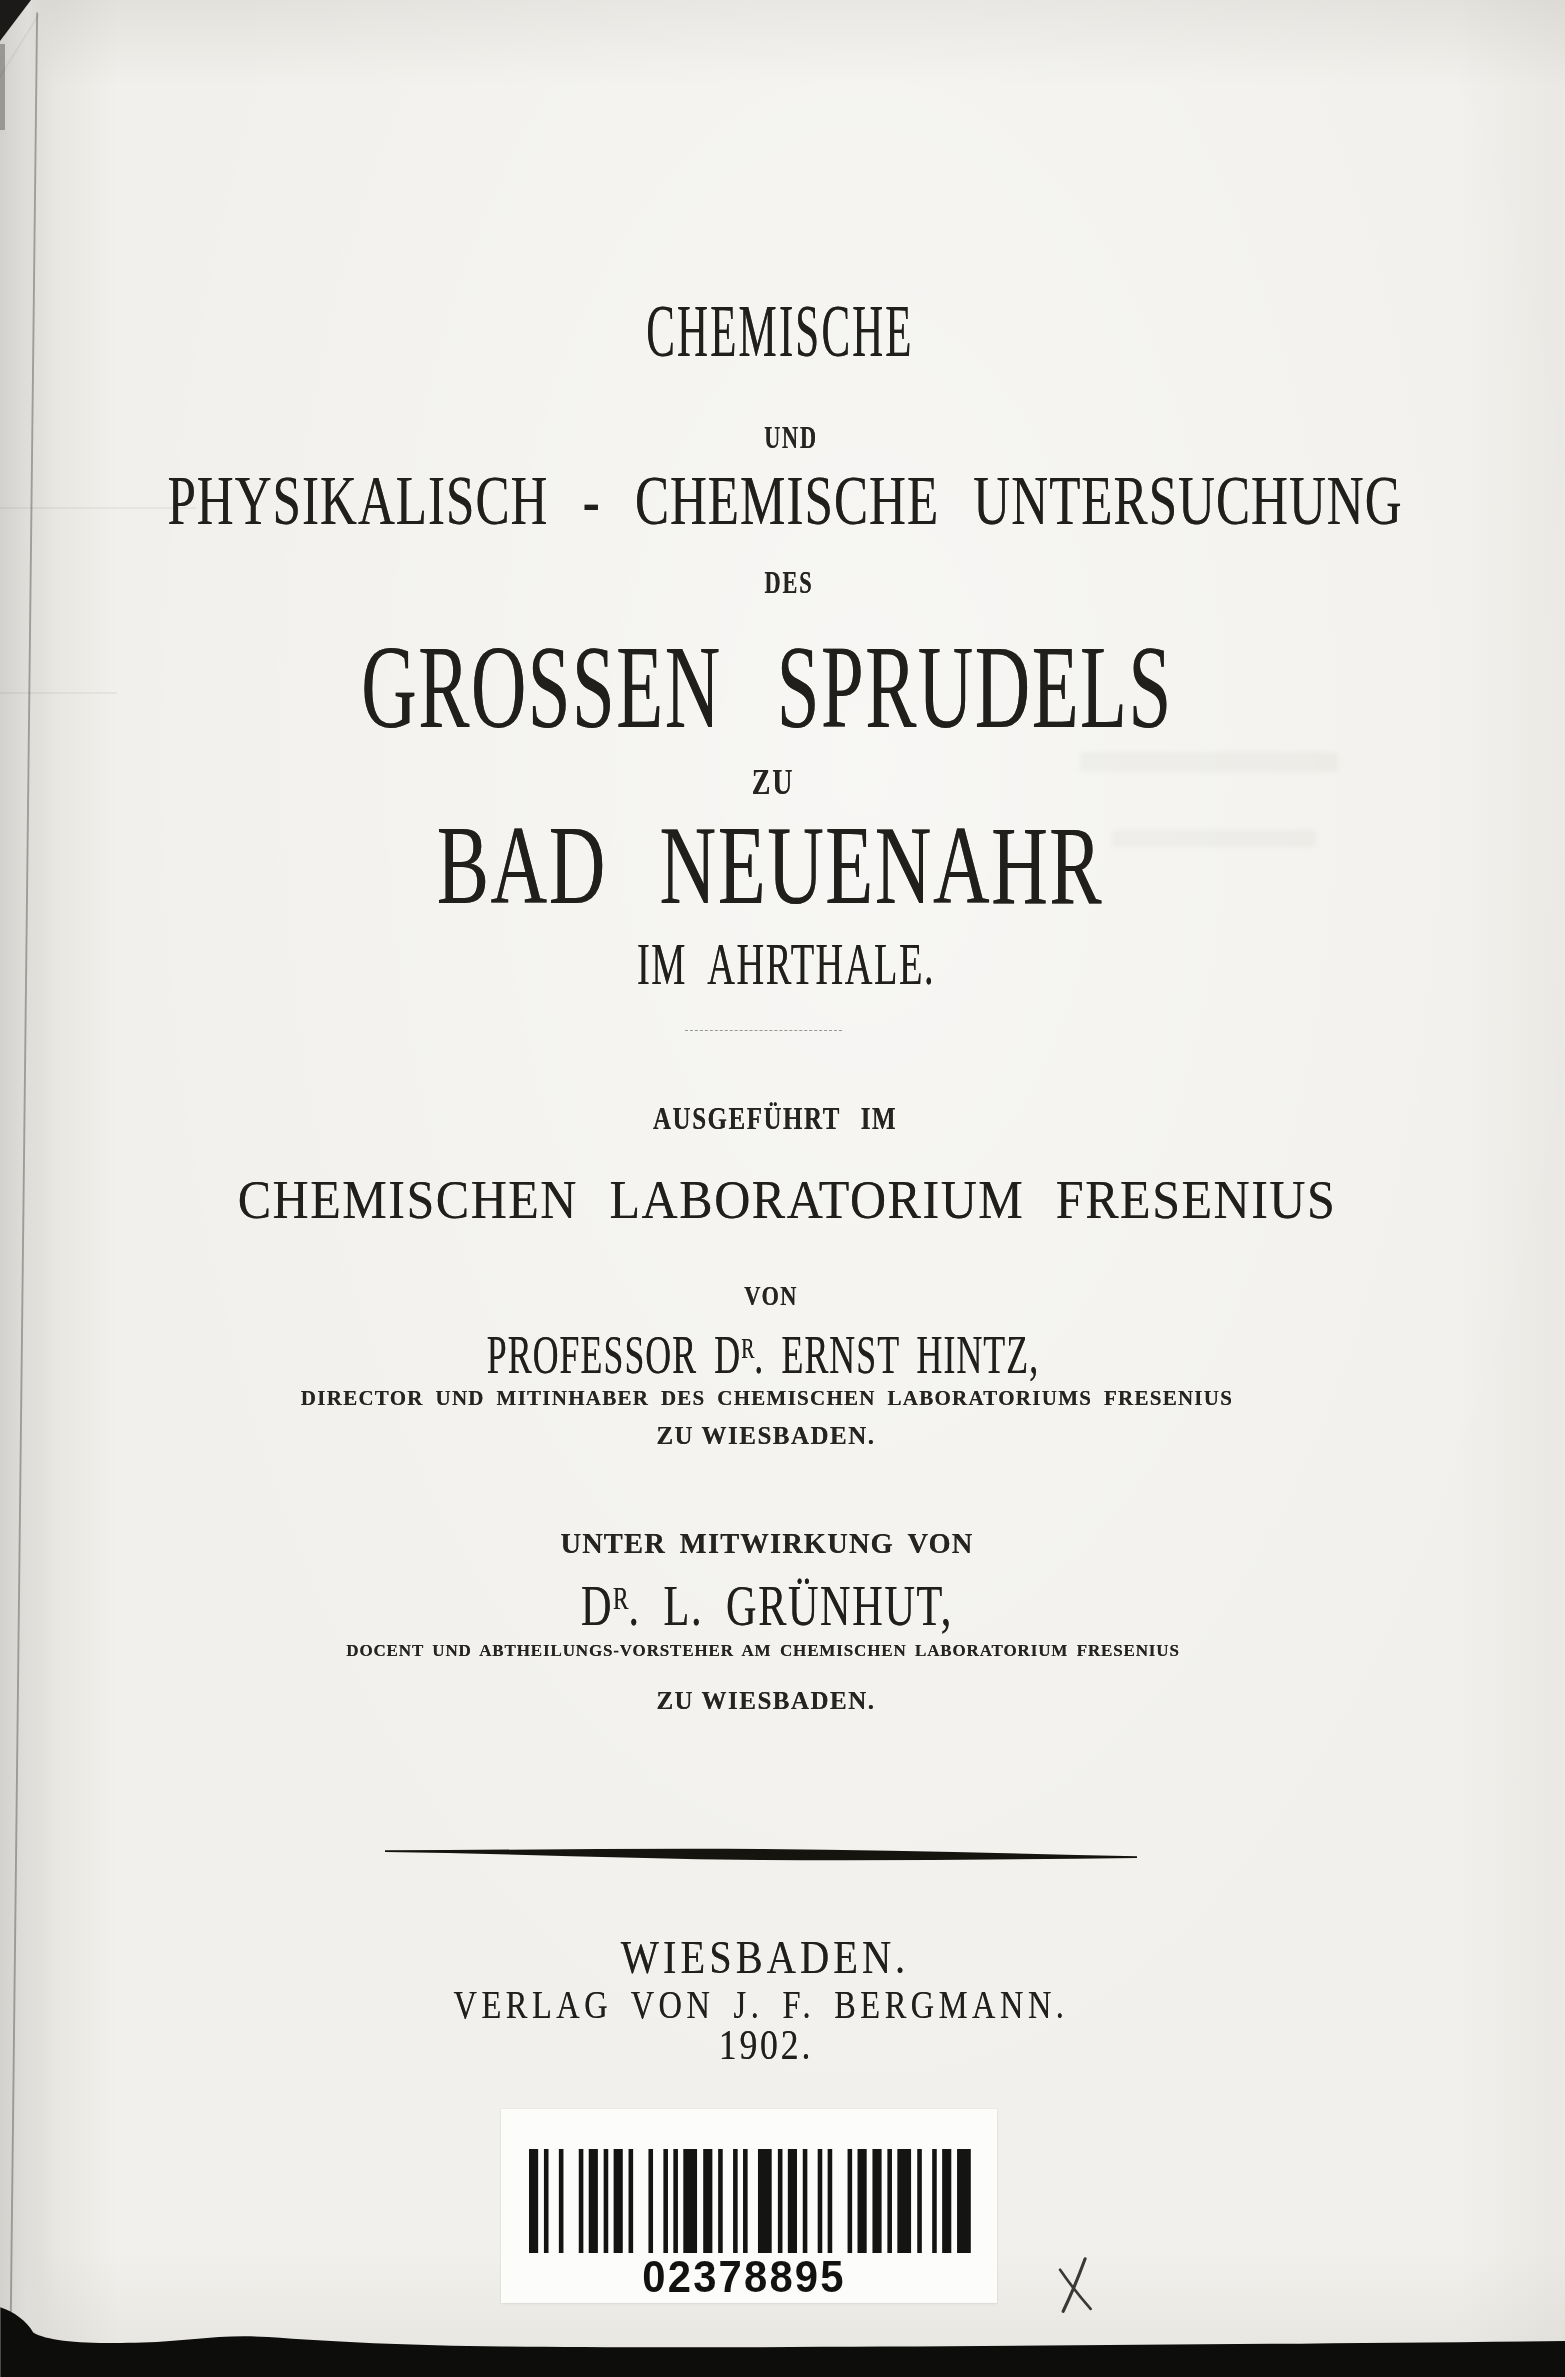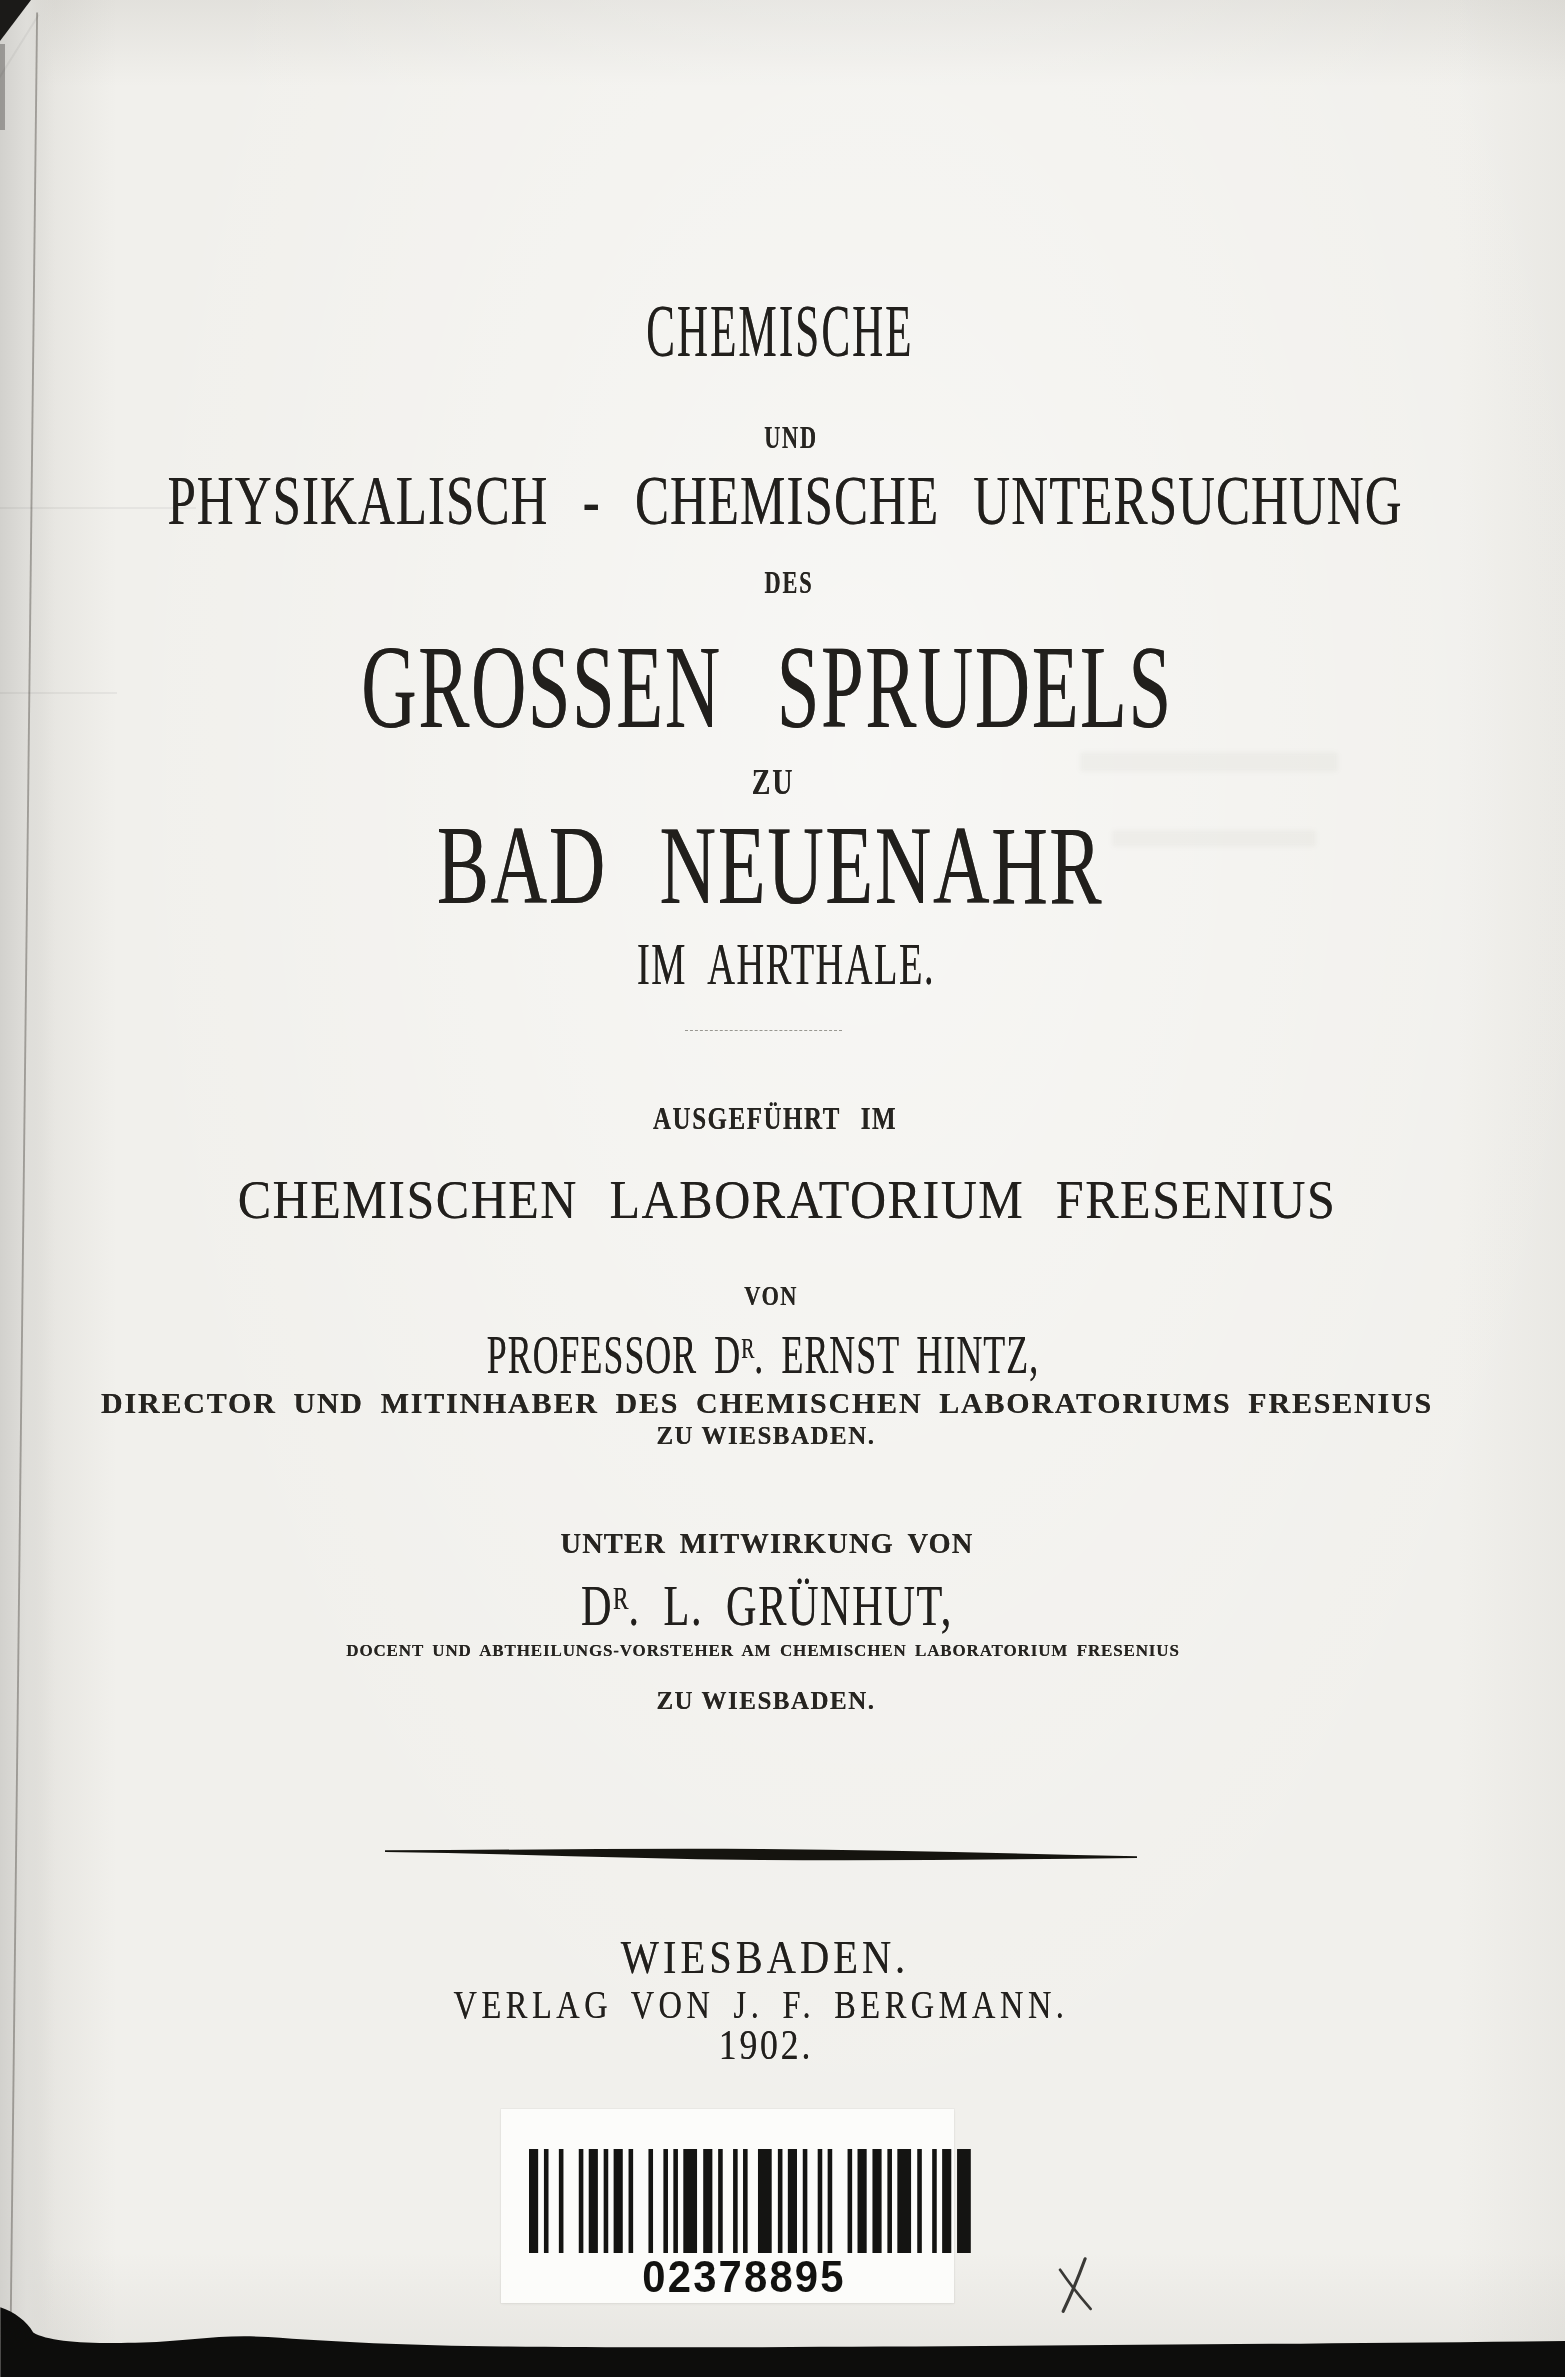--- a/index.html
+++ b/index.html
@@ -45,21 +45,21 @@
   .sm{font-weight:700;color:#262420;}
   .sup{font-size:55%;vertical-align:0.5em;letter-spacing:0;}
 
   .rule-dotted{
     position:absolute;left:685px;top:1030px;width:157px;height:0;
     border-top:1.6px dashed rgba(90,88,80,0.6);
   }
   .rule-swelled{position:absolute;left:385px;top:1847px;width:752px;height:15.7px;transform:rotate(0.4deg);}
 
   .barcode-label{
-    position:absolute;left:501px;top:2109px;width:453px;height:194px;
+    position:absolute;left:501px;top:2109px;width:496px;height:194px;
     background:#fcfcfa;box-shadow:0 0 0 0.8px rgba(0,0,0,0.03), 0 0.8px 3.1px rgba(0,0,0,0.05);
   }
   .barcode-bars{position:absolute;left:28px;top:40px;width:443px;height:104px;}
   .barcode-number{
     position:absolute;left:243px;top:146px;transform:translateX(-50%) scaleX(0.95);
     font-family:"Liberation Sans","DejaVu Sans",sans-serif;
     font-weight:700;font-size:44px;letter-spacing:2.3px;color:#121210;line-height:1;
   }
   .xmark,.bottom-edge,.edge-line{position:absolute;left:0;top:0;}
 </style>
@@ -100,21 +100,21 @@
 <div class="rule-dotted"></div>
 
 <div class="line sm" style="left:775px;top:1104px;font-size:30.5px;word-spacing:0.5em;letter-spacing:0.06em;transform:translateX(-50%) scaleX(0.82);">AUSGEFÜHRT IM</div>
 
 <div class="line" style="left:787px;top:1172px;font-size:55px;word-spacing:0.35em;letter-spacing:0.03em;transform:translateX(-50%) scaleX(0.91);">CHEMISCHEN LABORATORIUM FRESENIUS</div>
 
 <div class="line sm" style="left:771px;top:1282px;font-size:28px;letter-spacing:0.06em;transform:translateX(-50%) scaleX(0.8);">VON</div>
 
 <div class="line" style="left:763px;top:1327px;font-size:55px;word-spacing:0.2em;letter-spacing:0.03em;transform:translateX(-50%) scaleX(0.65);"><span>PROFESSOR D</span><span class="sup">R</span><span>. ERNST HINTZ,</span></div>
 
-<div class="line sm" style="left:767px;top:1388px;font-size:30px;letter-spacing:0.06em;word-spacing:0.25em;transform:translateX(-50%) scaleX(1);">DIRECTOR UND MITINHABER DES CHEMISCHEN LABORATORIUMS FRESENIUS</div>
+<div class="line sm" style="left:767px;top:1388px;font-size:21px;letter-spacing:0.06em;word-spacing:0.25em;transform:translateX(-50%) scaleX(1);">DIRECTOR UND MITINHABER DES CHEMISCHEN LABORATORIUMS FRESENIUS</div>
 
 <div class="line sm" style="left:766px;top:1423px;font-size:25px;letter-spacing:0.06em;transform:translateX(-50%) scaleX(1);">ZU WIESBADEN.</div>
 
 <div class="line sm" style="left:767px;top:1528px;font-size:30px;letter-spacing:0.04em;word-spacing:0.2em;transform:translateX(-50%) scaleX(0.95);">UNTER MITWIRKUNG VON</div>
 
 <div class="line" style="left:767px;top:1577px;font-size:57px;word-spacing:0.25em;letter-spacing:0.04em;transform:translateX(-50%) scaleX(0.74);"><span>D</span><span class="sup">R</span><span>. L. GRÜNHUT,</span></div>
 
 <div class="line sm" style="left:763px;top:1642px;font-size:17px;letter-spacing:0.05em;word-spacing:0.2em;transform:translateX(-50%) scaleX(1);">DOCENT UND ABTHEILUNGS-VORSTEHER AM CHEMISCHEN LABORATORIUM FRESENIUS</div>
 
 <div class="line sm" style="left:766px;top:1688px;font-size:25px;letter-spacing:0.06em;transform:translateX(-50%) scaleX(1);">ZU WIESBADEN.</div>

